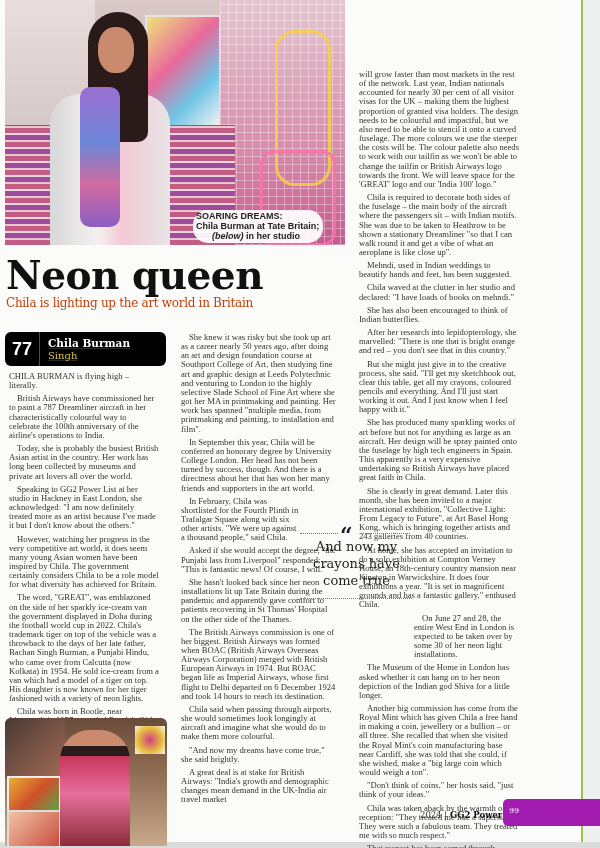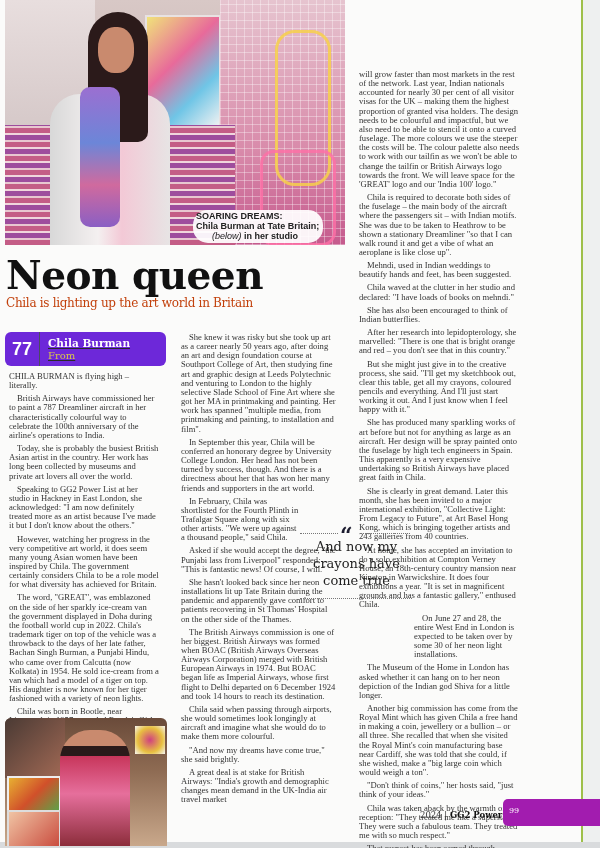--- a/index.html
+++ b/index.html
@@ -29,29 +29,29 @@
     background:linear-gradient(135deg,#f0e37a,#e86a9a 40%,#6fc5e6 70%,#f2f2f2); border:2px solid #e8e2e2; }
   .hero .tiles { position:absolute; left:0; top:125px; width:230px; height:120px;
     background: repeating-linear-gradient(0deg, #c45d86 0 5px, #e8c7d0 5px 7px, #9e4d9d 7px 12px, #f0d6dc 12px 14px); }
   .hero .person { position:absolute; left:45px; top:12px; width:120px; height:233px; }
   .hero .hair { position:absolute; left:38px; top:0; width:60px; height:130px; background:#2b1a1a; border-radius:30px 30px 10px 10px; }
   .hero .face { position:absolute; left:48px; top:15px; width:36px; height:46px; background:#c98a6e; border-radius:45%; }
   .hero .jacket { position:absolute; left:0; top:82px; width:120px; height:151px; background:linear-gradient(90deg,#d8d8d8,#f4f0f0 40%,#f3c9d6 60%,#e7e4e4); border-radius:30px 30px 0 0; }
   .hero .scarf { position:absolute; left:30px; top:75px; width:40px; height:140px; background:linear-gradient(180deg,#9b6fd1,#6c86d8 40%,#d06a9e 70%,#8a5fc4); border-radius:10px; }
   .hero .caption { position:absolute; left:188px; top:210px; background:rgba(255,255,255,.93); padding:1px 4px 2px 3px;
     font-family:"Liberation Sans", sans-serif; font-size:9px; line-height:10px; font-weight:bold; color:#222;border-radius:15px; }
-  .hero .caption i { font-weight:normal;padding-left:16px; }
+  .hero .caption i { font-weight:bold;padding-left:16px; }
 
   
   .power-list { position:absolute; left:388px; top:30px; font-family:"DejaVu Serif", serif; font-weight:bold; font-size:17px; color:#111; }
 
   .headline { position:absolute; left:6px; top:253px; font-family:"DejaVu Serif", serif; font-weight:bold; font-size:39px; letter-spacing:-0.5px; color:#111; line-height:44px; }
   .standfirst { position:absolute; left:6px; top:296px; font-family:"DejaVu Serif", serif; font-size:12px; color:#c2410c; letter-spacing:-0.3px; }
 
-  .rank-box { position:absolute; left:5px; top:332px; width:161px; height:34px; background:#6d28d9; border-radius:6px; display:flex; align-items:center; }
+  .rank-box { position:absolute; left:5px; top:332px; width:161px; height:34px; background:#000000; border-radius:6px; display:flex; align-items:center; }
   .rank-num { width:34px; text-align:center; font-family:"Liberation Sans", sans-serif; font-weight:bold; font-size:18px; color:#fff; border-right:1px solid #4b4b62; height:34px; line-height:34px; }
   .rank-info { padding-left:8px;text-decoration:underline; }
   .rank-name { font-family:"DejaVu Serif", serif; font-weight:bold; font-size:10.5px; color:#fff; line-height:13px; }
   .rank-cat { font-family:"DejaVu Serif", serif; font-size:10px; color:#d9c64a; line-height:12px; }
 
   
   .col { position:absolute; font-family:"Liberation Serif", serif; font-size:8.6px; line-height:9.15px; color:#333; text-align:left; }
   .col p { margin:4px; text-indent:8px; }
   .col p.noindent { text-indent:0; }
   .col1 { left:5px; top:368px; width:158px; }
@@ -104,21 +104,21 @@
   </div>
 
 
   <h1 class="headline" style="margin:0">Neon queen</h1>
   <div class="standfirst">Chila is lighting up the art world in Britain</div>
 
   <div class="rank-box">
     <div class="rank-num">77</div>
     <div class="rank-info">
       <div class="rank-name">Chila Burman</div>
-      <div class="rank-cat">From</div>
+      <div class="rank-cat">Singh</div>
     </div>
   </div>
 
   <div class="col col1">
     <p class="noindent">CHILA BURMAN is flying high – literally.</p>
     <p>British Airways have commissioned her to paint a 787 Dreamliner aircraft in her characteristically colourful way to celebrate the 100th anniversary of the airline's operations to India.</p>
     <p>Today, she is probably the busiest British Asian artist in the country. Her work has long been collected by museums and private art lovers all over the world.</p>
     <p>Speaking to GG2 Power List at her studio in Hackney in East London, she acknowledged: "I am now definitely treated more as an artist because I've made it but I don't know about the others."</p>
     <p>However, watching her progress in the very competitive art world, it does seem many young Asian women have been inspired by Chila.  The government certainly considers Chila to be a role model for what diversity has achieved for Britain.</p>
     <p>The word, "GREAT", was emblazoned on the side of her sparkly ice-cream van the government displayed in Doha during the football world cup in 2022. Chila's trademark tiger on top of the vehicle was a throwback to the days of her late father, Bachan Singh Burman, a Punjabi Hindu, who came over from Calcutta (now Kolkata) in 1954. He sold ice-cream from a van which had a model of a tiger on top. His daughter is now known for her tiger fashioned with a variety of neon lights.</p>

